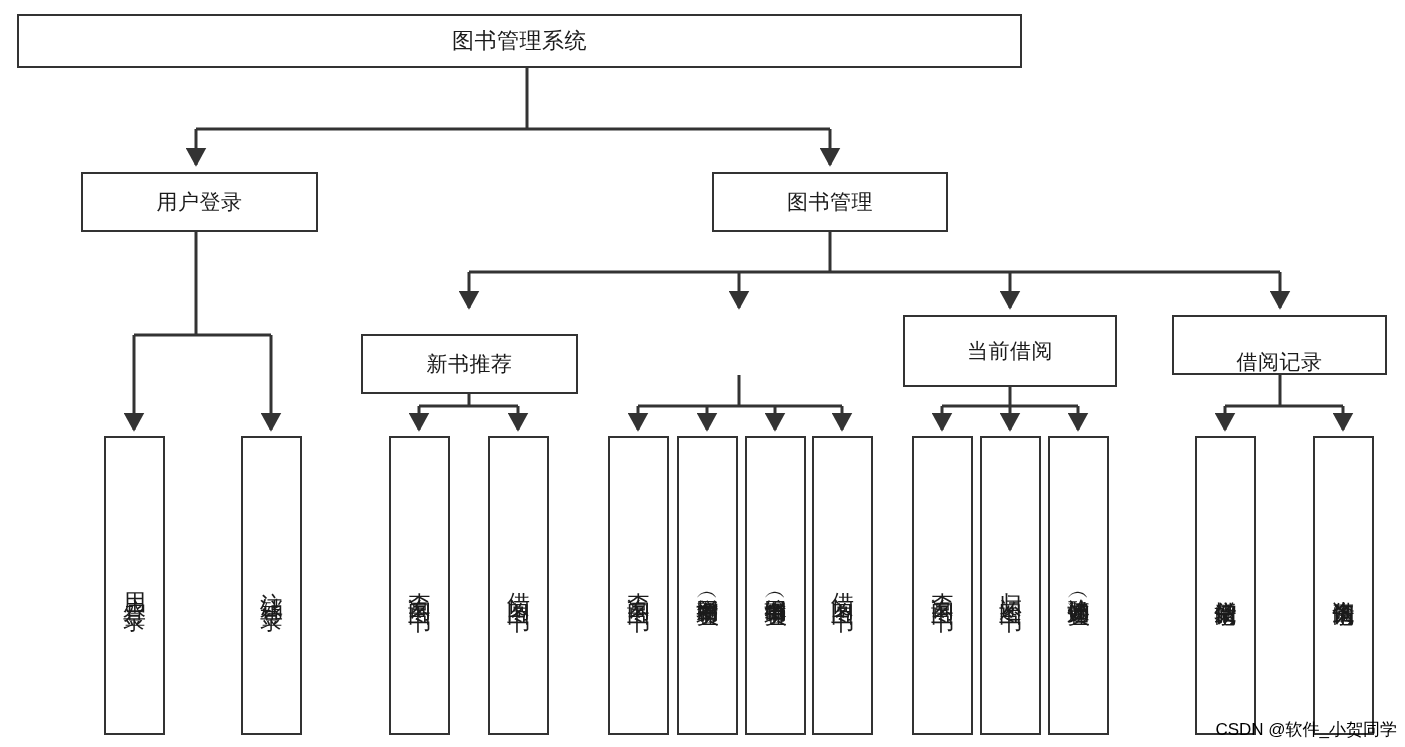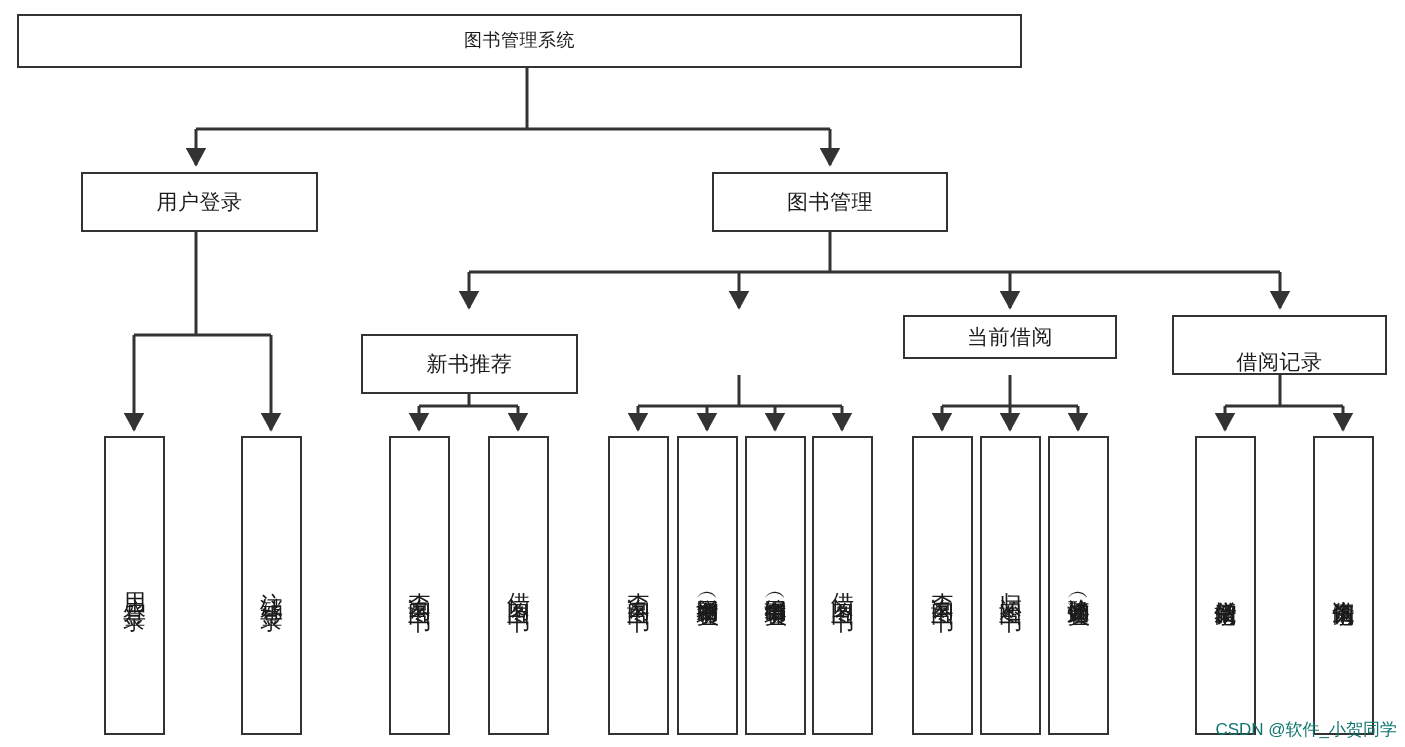--- a/index.html
+++ b/index.html
@@ -36,21 +36,21 @@
     display: block;
     text-align: center;
     letter-spacing: 0.5px;
   }
   .node.horiz .lbl {
     font-size: 21px;
     line-height: 1.1;
     white-space: nowrap;
   }
   .node.root .lbl {
-    font-size: 18px;
+    font-size: 22px;
   }
   .node.vert {
     align-items: center;
     justify-content: center;
     padding: 2px 0;
   }
   .node.vert .lbl {
     writing-mode: vertical-rl;
     text-orientation: upright;
     font-size: 23px;
@@ -61,21 +61,21 @@
   }
   .node.vert.tight .lbl {
     font-size: 22px;
     letter-spacing: 1px;
   }
   .watermark {
     position: absolute;
     right: 8px;
     bottom: 6px;
     font-size: 17px;
-    color: #0f766e;
+    color: #000000;
     white-space: nowrap;
     font-family: "Liberation Sans", "DejaVu Sans", sans-serif;
     text-align: right;
   }
 </style>
 </head>
 <body>
 
 <div id="canvas">
 
@@ -139,21 +139,21 @@
   <div class="node horiz" style="left:81px; top:172px; width:237px; height:60px;">
     <span class="lbl">用户登录</span>
   </div>
   <div class="node horiz" style="left:712px; top:172px; width:236px; height:60px;">
     <span class="lbl">图书管理</span>
   </div>
 
   <div class="node horiz" style="left:361px; top:315px; width:217px; height:60px;margin-top:19px;">
     <span class="lbl">新书推荐</span>
   </div>
-  <div class="node horiz" style="left:903px; top:315px; width:214px; height:44px;">
+  <div class="node horiz" style="left:903px; top:315px; width:214px; height:72px;">
     <span class="lbl">当前借阅</span>
   </div>
   <div class="node horiz" style="left:1172px; top:315px; width:215px; height:60px;align-items:flex-end;">
     <span class="lbl">借阅记录</span>
   </div>
 
   <div class="node vert" style="left:104px; top:436px; width:61px; height:299px;">
     <span class="lbl">用户登录</span>
   </div>
   <div class="node vert" style="left:241px; top:436px; width:61px; height:299px;">

